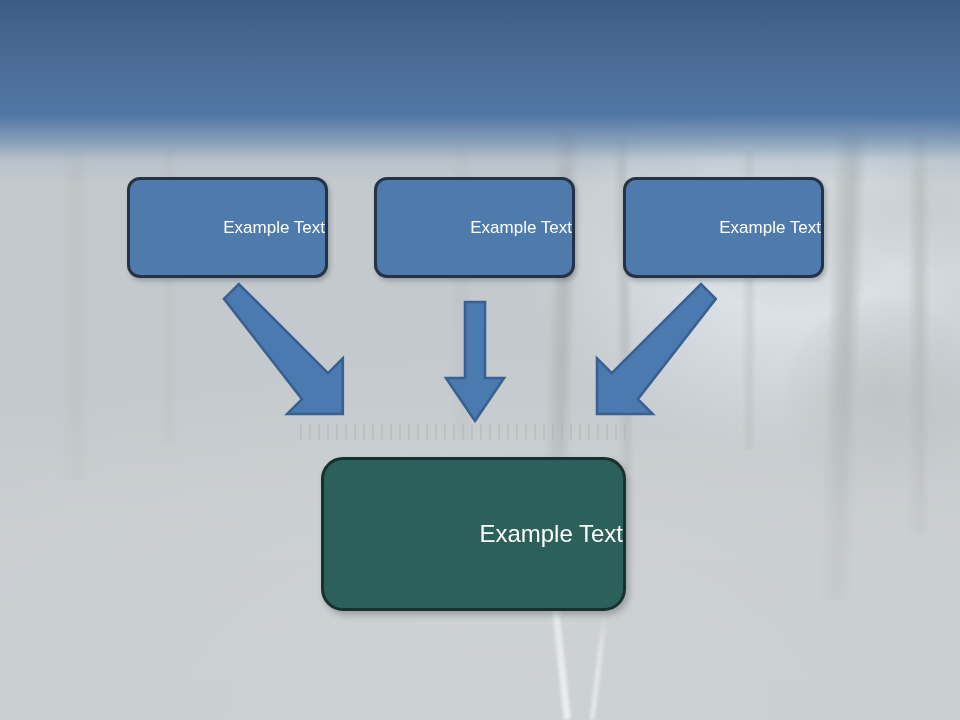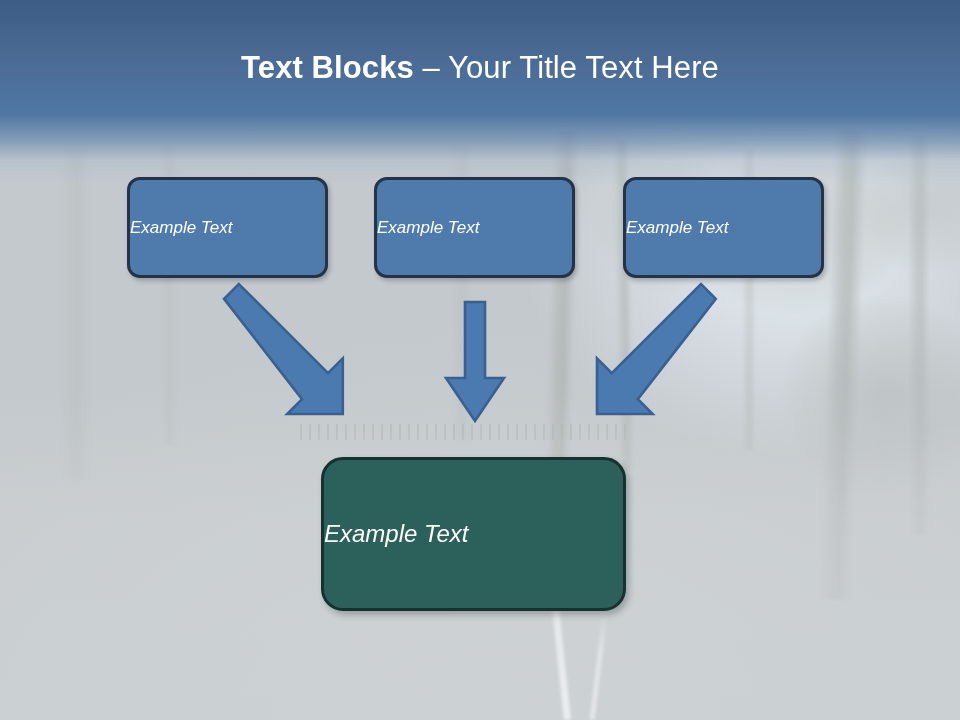--- a/index.html
+++ b/index.html
@@ -104,24 +104,23 @@
     white-space: nowrap;
   }
   .title b { font-weight: 700; }
 
   
   .node {
     position: absolute;
     box-sizing: border-box;
     display: flex;
     align-items: center;
-    justify-content: flex-start;
+    justify-content: flex-end;
     color: #ffffff;
     text-align: center;
-    font-style: italic;
   }
   .node-top {
     width: 201px;
     height: 101px;
     background: #4f7aac;
     border: 3px solid #253349;
     border-radius: 13px;
     font-size: 17px;
     box-shadow: 2px 3px 4px rgba(40,50,62,.28);
   }
@@ -171,23 +170,20 @@
     <div class="canopy" style="left:860px; top:150px; width:130px; height:120px; opacity:.7;"></div>
 
     <div class="fence"></div>
 
     <div class="road-haze"></div>
     <div class="road-streak" style="left:556px; top:570px; width:7px; height:150px; transform:rotate(-6deg);"></div>
     <div class="road-streak" style="left:596px; top:615px; width:5px; height:105px; transform:rotate(7deg); opacity:.8;"></div>
   </div>
 
   <div class="title-band"></div>
-  <div class="title">
-    <b>Text Blocks </b><span>– </span><span>Your Title Text Here</span>
-  </div>
 
   <svg class="arrow" style="left:222px; top:282px;" width="150" height="148" viewBox="0 0 150 148">
     <g transform="translate(2,2)">
       <polygon points="0,14.8 14.8,0 104,89.2 118.8,74.4 118.8,130 63.2,130 78,115.2" fill="#4a7ab0" stroke="#3a6091" stroke-width="2.6" stroke-linejoin="miter"></polygon>
     </g>
   </svg>
 
   <svg class="arrow" style="left:443px; top:300px;" width="64" height="124" viewBox="0 0 64 124">
     <g transform="translate(2,2)">
       <polygon points="20,0 40,0 40,76 59,76 30,119 1,76 20,76" fill="#4a7ab0" stroke="#3a6091" stroke-width="2.6" stroke-linejoin="miter"></polygon>

